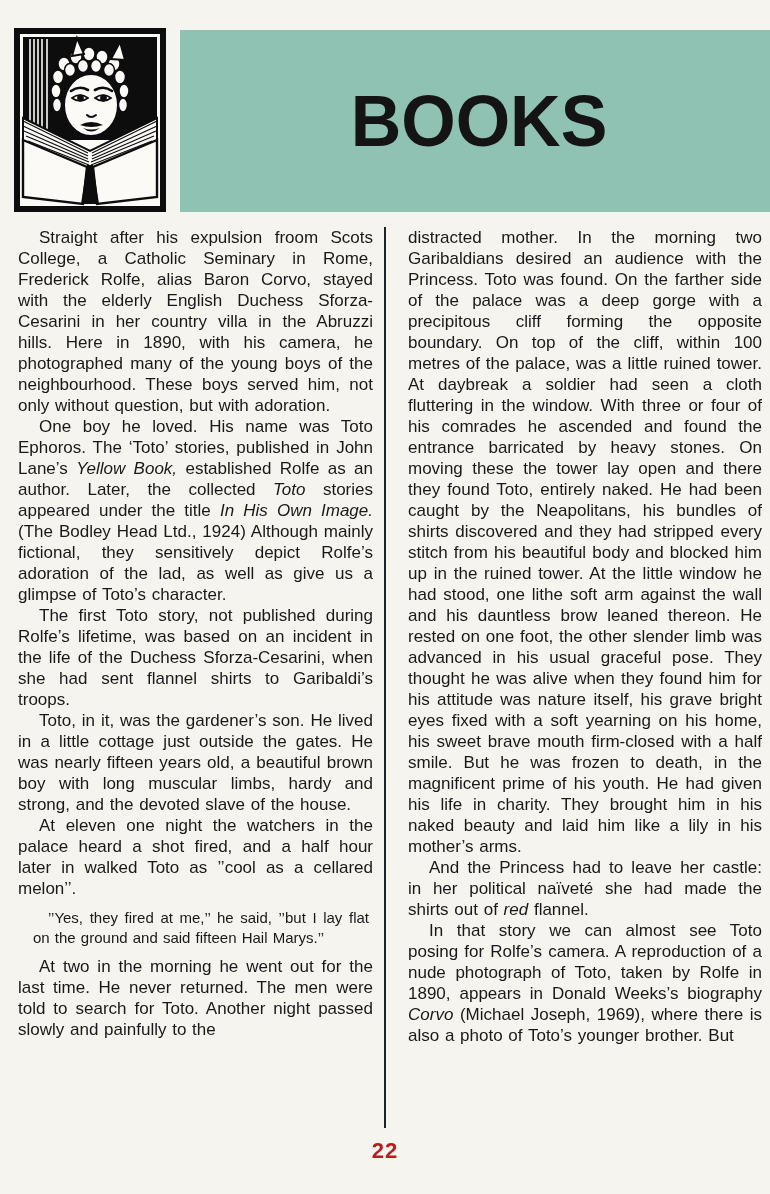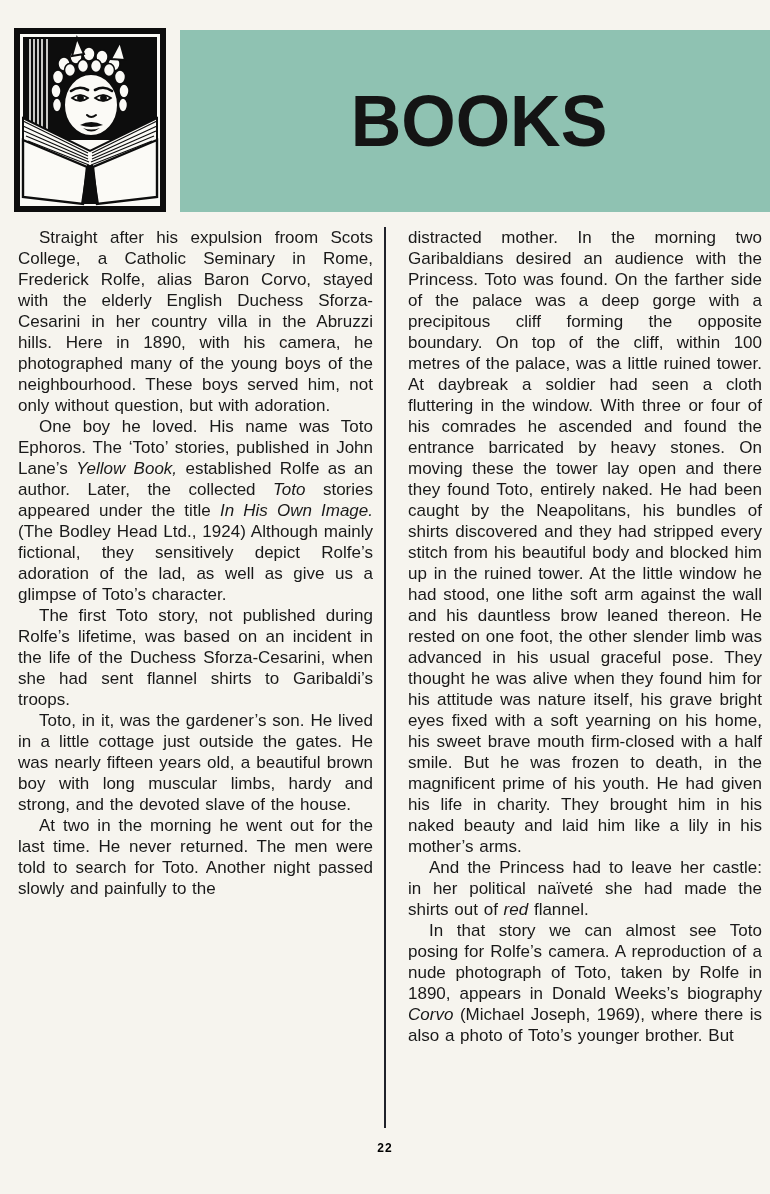--- a/index.html
+++ b/index.html
@@ -72,23 +72,23 @@
     text-indent: 15px;
   }
   
   .footer {
     position: absolute;
     left: 0; top: 1138px;
     width: 770px;
     text-align: center;
   }
   .page-number {
-    font-size: 12px;
+    font-size: 22px;
     font-weight: 700;
-    color: #000000;
+    color: #b91c1c;
     letter-spacing: 1px;
   }
 </style>
 </head>
 <body style="background: rgb(246, 244, 238);">
 
 <div class="page">
 
   <div class="illustration">
     <svg viewBox="0 0 152 184">
@@ -170,20 +170,22 @@
   <div class="banner" style="background: rgb(143, 194, 178);">
     <h1>BOOKS</h1>
   </div>
 
   <div class="columns">
     <div class="col col-left" style="color: rgb(25, 25, 25);">
         <p class="indent"><span>Straight after his expulsion froom Scots College, a Catholic Seminary in Rome, Frederick Rolfe, alias Baron Corvo, stayed with the elderly English Duchess Sforza-Cesarini in her country villa in the Abruzzi hills. Here in 1890, with his camera, he photographed many of the young boys of the neighbourhood. These boys served him, not only without question, but with adoration.</span></p>
         <p class="indent"><span>One boy he loved. His name was Toto Ephoros. The ‘Toto’ stories, published in John Lane’s </span><i>Yellow Book,</i><span> established Rolfe as an author. Later, the collected </span><i>Toto</i><span> stories appeared under the title </span><i>In His Own Image.</i><span> (The Bodley Head Ltd., 1924) Although mainly fictional, they sensitively depict Rolfe’s adoration of the lad, as well as give us a glimpse of Toto’s character.</span></p>
         <p class="indent gap"><span>The first Toto story, not published during Rolfe’s lifetime, was based on an incident in the life of the Duchess Sforza-Cesarini, when she had sent flannel shirts to Garibaldi’s troops.</span></p>
         <p class="indent"><span>Toto, in it, was the gardener’s son. He lived in a little cottage just outside the gates. He was nearly fifteen years old, a beautiful brown boy with long muscular limbs, hardy and strong, and the devoted slave of the house.</span></p>
+        <p class="indent"><span>At eleven one night the watchers in the palace heard a shot fired, and a half hour later in walked Toto as ’’cool as a cellared melon’’.</span></p>
+        <p class="quote indent gap"><span>’’Yes, they fired at me,’’ he said, ’’but I lay flat on the ground and said fifteen Hail Marys.’’</span></p>
         <p class="indent gap"><span>At two in the morning he went out for the last time. He never returned. The men were told to search for Toto. Another night passed slowly and painfully to the</span></p>
       </div>
     <div class="divider"></div>
     <div class="col col-right" style="color: rgb(25, 25, 25);">
         <p class=""><span>distracted mother. In the morning two Garibaldians desired an audience with the Princess. Toto was found. On the farther side of the palace was a deep gorge with a precipitous cliff forming the opposite boundary. On top of the cliff, within 100 metres of the palace, was a little ruined tower. At daybreak a soldier had seen a cloth fluttering in the window. With three or four of his comrades he ascended and found the entrance barricated by heavy stones. On moving these the tower lay open and there they found Toto, entirely naked. He had been caught by the Neapolitans, his bundles of shirts discovered and they had stripped every stitch from his beautiful body and blocked him up in the ruined tower. At the little window he had stood, one lithe soft arm against the wall and his dauntless brow leaned thereon. He rested on one foot, the other slender limb was advanced in his usual graceful pose. They thought he was alive when they found him for his attitude was nature itself, his grave bright eyes fixed with a soft yearning on his home, his sweet brave mouth firm-closed with a half smile. But he was frozen to death, in the magnificent prime of his youth. He had given his life in charity. They brought him in his naked beauty and laid him like a lily in his mother’s arms.</span></p>
         <p class="indent"><span>And the Princess had to leave her castle: in her political naïveté she had made the shirts out of </span><i>red</i><span> flannel.</span></p>
         <p class="indent"><span>In that story we can almost see Toto posing for Rolfe’s camera. A reproduction of a nude photograph of Toto, taken by Rolfe in 1890, appears in Donald Weeks’s biography </span><i>Corvo</i><span> (Michael Joseph, 1969), where there is also a photo of Toto’s younger brother. But</span></p>
       </div>
   </div>
 

